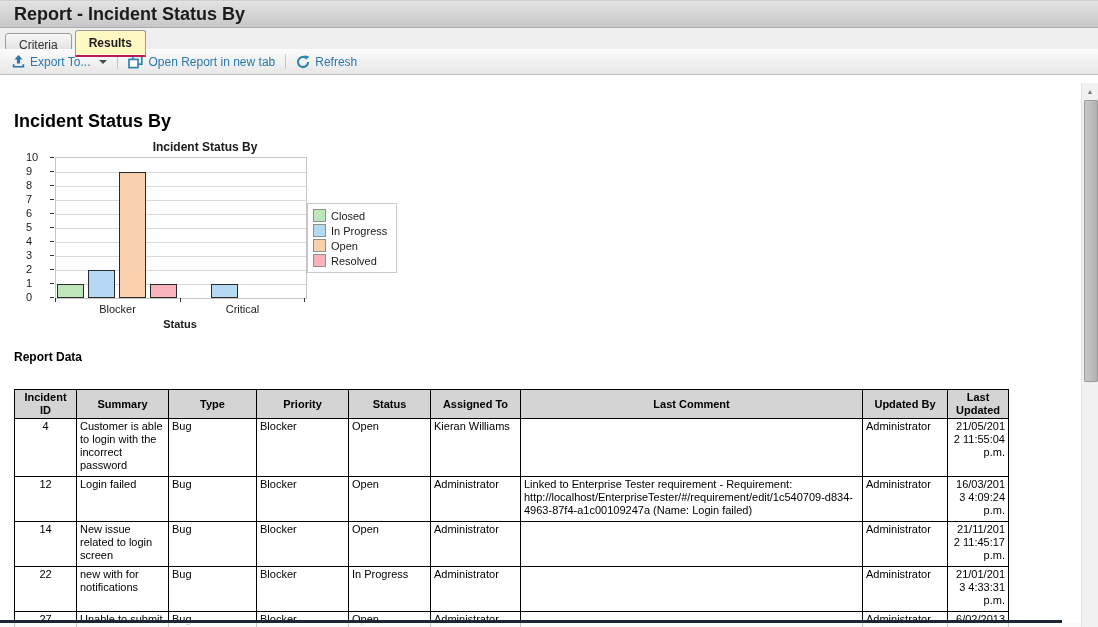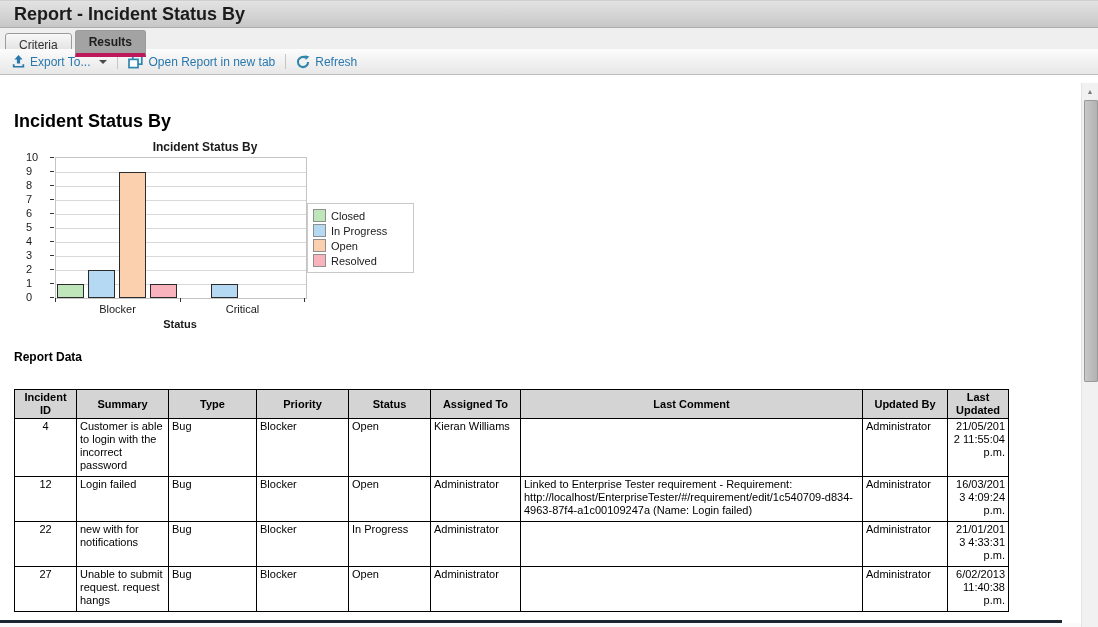--- a/index.html
+++ b/index.html
@@ -12,22 +12,22 @@
     display:flex;align-items:center;}
   #titlebar .title{padding-left:14px;font-size:18px;font-weight:bold;color:#1b1b1b;}
 
   
   #tabbar{position:absolute;left:0;top:28px;width:1098px;height:29px;box-sizing:border-box;
     background:#efefef;border-bottom:1px solid #c6c6c6;
     display:flex;align-items:flex-end;padding-left:5px;gap:3px;}
   .tab{box-sizing:border-box;border:1px solid #9b9b9b;border-radius:3px 3px 0 0;
     font-size:12px;color:#333;padding:0 13px;display:flex;align-items:center;cursor:pointer;}
   .tab.inactive{height:23px;background:linear-gradient(#f8f8f8,#dcdcdc);}
-  .tab.active{height:27px;background:#a3a3a3;font-weight:bold;color:#1d1d1d;
-    border-bottom:4px solid #be185d;margin-bottom:-1px;position:relative;z-index:3;}
+  .tab.active{height:27px;background:#fef9c3;font-weight:bold;color:#1d1d1d;
+    border-bottom:2px solid #be185d;margin-bottom:-1px;position:relative;z-index:3;}
 
   
   #toolbar{position:absolute;left:0;top:49px;width:1098px;height:26px;box-sizing:border-box;
     background:linear-gradient(#fcfcfc,#e7e7e7);border-bottom:1px solid #bdbdbd;
     display:flex;align-items:center;padding-left:8px;}
   .tool{display:flex;align-items:center;gap:5px;color:#2878ae;font-size:12px;cursor:pointer;padding:0 4px;}
   .tool-sep{width:1px;height:15px;background:#c5c5c5;margin:0 6px;}
   .caret{width:0;height:0;border-left:4px solid transparent;border-right:4px solid transparent;
     border-top:4px solid #4a4a4a;margin-left:4px;}
 
@@ -50,21 +50,21 @@
   #chart .plot{position:absolute;left:55px;top:17px;width:250px;height:140px;
     border:1px solid #c4c4c4;background:#fff;}
   .gridline{position:absolute;left:0;width:250px;height:1px;background:#d9d9d9;}
   .bar{position:absolute;box-sizing:border-box;border:1px solid #2b2b2b;}
   .ytick-label{position:absolute;width:22px;left:26px;font-size:11px;color:#1a1a1a;line-height:13px;}
   .ytick-mark{position:absolute;width:4px;height:1px;background:#333;left:50px;}
   .xtick-mark{position:absolute;width:1px;height:4px;background:#333;}
   .cat-label{position:absolute;font-size:11px;color:#1a1a1a;text-align:center;}
   .xaxis-title{position:absolute;font-size:11px;font-weight:bold;color:#1a1a1a;text-align:center;}
   #legend{position:absolute;left:307px;top:63px;background:#fff;border:1px solid #c9c9c9;
-    padding:5px 26px 5px 5px;display:flex;flex-direction:column;gap:2px;}
+    padding:5px 9px 5px 5px;display:flex;flex-direction:column;gap:2px;}
   .legend-item{display:flex;align-items:center;gap:5px;}
   .legend-swatch{width:13px;height:13px;box-sizing:border-box;border:1px solid #8f8f8f;}
   .legend-label{font-size:11px;color:#1a1a1a;white-space:nowrap;}
 
   
   #report-table{position:absolute;left:14px;top:389px;border-collapse:collapse;table-layout:fixed;width:994px;}
   #report-table th{background:#d4d4d4;border:1px solid #000;font-size:11px;font-weight:bold;
     color:#000;text-align:center;vertical-align:middle;padding:1px 3px;line-height:13px;height:26px;}
   #report-table td{border:1px solid #000;font-size:11px;color:#000;vertical-align:top;
     padding:1px 3px 4px 3px;line-height:13px;overflow-wrap:anywhere;word-break:break-word;background:#fff;}
@@ -234,20 +234,31 @@
           <td>Login failed</td>
           <td>Bug</td>
           <td>Blocker</td>
           <td>Open</td>
           <td>Administrator</td>
           <td>Linked to Enterprise Tester requirement - Requirement: http://localhost/EnterpriseTester/#/requirement/edit/1c540709-d834-4963-87f4-a1c00109247a (Name: Login failed)</td>
           <td>Administrator</td>
           <td class="al-right">16/03/2013 4:09:24 p.m.</td>
         </tr>
         <tr>
+          <td class="al-center">14</td>
+          <td>New issue related to login screen</td>
+          <td>Bug</td>
+          <td>Blocker</td>
+          <td>Open</td>
+          <td>Administrator</td>
+          <td></td>
+          <td>Administrator</td>
+          <td class="al-right">21/11/2012 11:45:17 p.m.</td>
+        </tr>
+        <tr>
           <td class="al-center">22</td>
           <td>new with for notifications</td>
           <td>Bug</td>
           <td>Blocker</td>
           <td>In Progress</td>
           <td>Administrator</td>
           <td></td>
           <td>Administrator</td>
           <td class="al-right">21/01/2013 4:33:31 p.m.</td>
         </tr>

